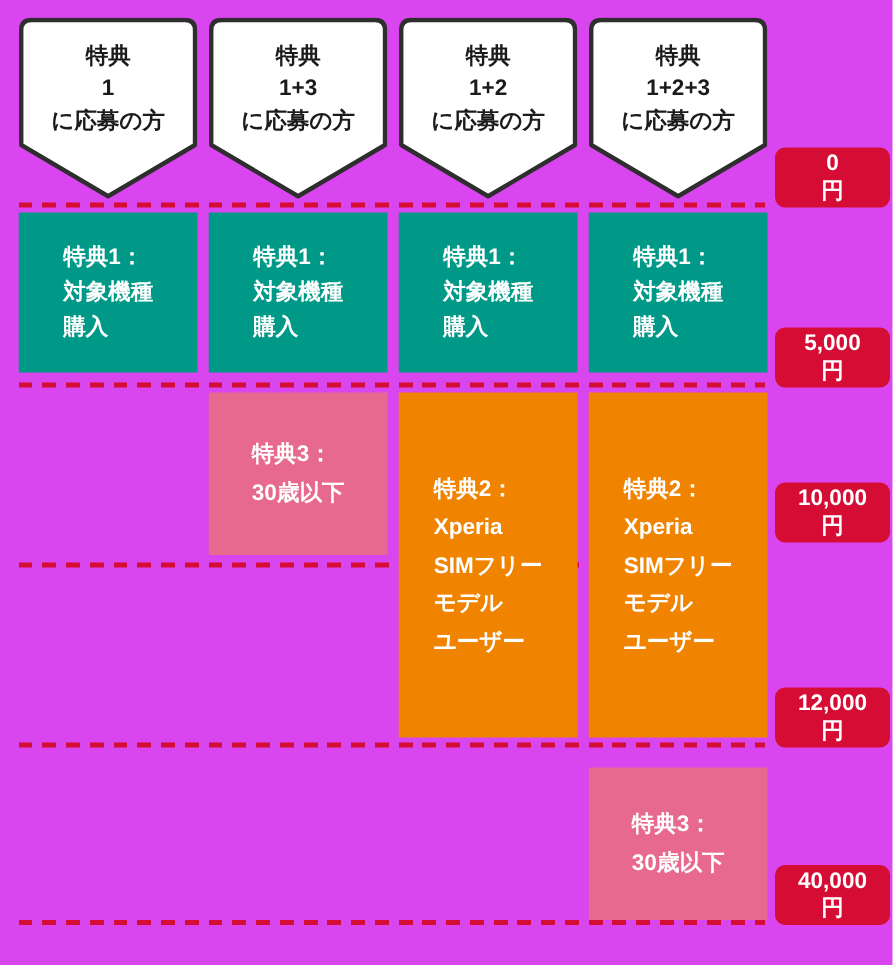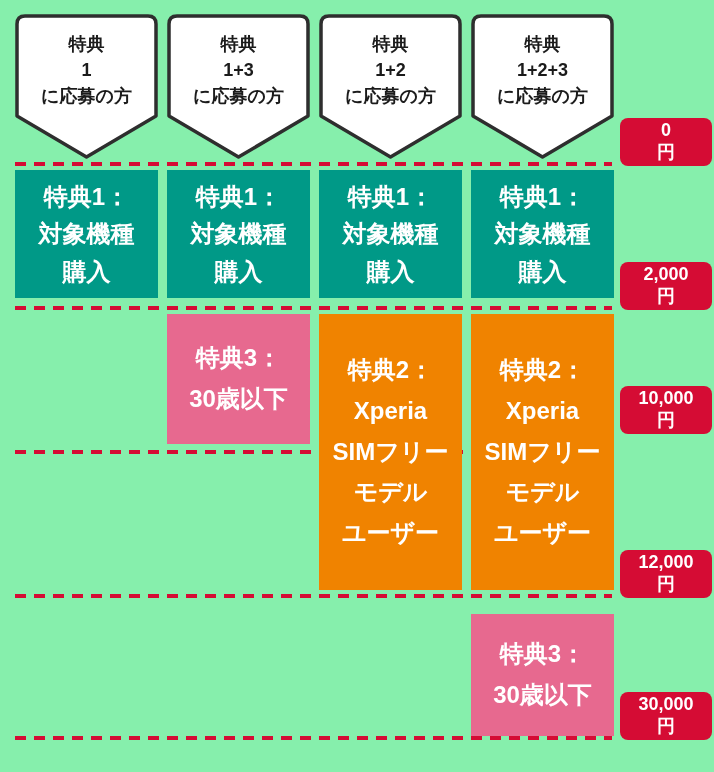--- a/index.html
+++ b/index.html
@@ -8,21 +8,21 @@
     --pink:#e7698f;
     --red:#d50c34;
     --outline:#2e2e2e;
   }
   html,body{margin:0;padding:0;background:#ffffff;}
   body{font-family:"Liberation Sans","DejaVu Sans",sans-serif;}
   .stage{
     position:relative;
     width:714px;
     height:772px;
-    background:#86efac;
+    background:#d946ef;
     overflow:hidden;
   }
   
   .banner{position:absolute;top:14px;width:143px;height:146px;}
   .banner svg{position:absolute;top:0;left:0;}
   .banner path{fill:#ffffff;stroke:var(--outline);stroke-width:3.5;stroke-linejoin:round;}
   .banner-label{
     position:absolute;top:8px;left:0;right:0;height:96px;
     display:flex;align-items:center;justify-content:center;
   }
@@ -44,22 +44,22 @@
   .axis-badge span{
     white-space:pre-line;text-align:center;
     color:#ffffff;font-weight:bold;font-size:18px;line-height:1.2;
   }
   
   .block{
     position:absolute;width:143px;
     display:flex;align-items:center;justify-content:center;
   }
   .block span{
-    white-space:pre-line;text-align:center;
-    color:#ffffff;font-weight:bold;font-size:24px;
+    white-space:pre-line;
+    color:#ffffff;font-weight:bold;font-size:18px;
   }
   .block.green{background:var(--green);top:170px;height:128px;}
   .block.green span{line-height:1.55;}
   .block.pink-mid{background:var(--pink);top:314px;height:130px;left:167px;}
   .block.pink-mid span{line-height:1.7;}
   .block.orange{background:var(--orange);top:314px;height:276px;}
   .block.orange span{line-height:1.7;}
   .block.pink-bottom{background:var(--pink);top:614px;height:122px;left:471px;}
   .block.pink-bottom span{line-height:1.7;}
 </style>
@@ -113,33 +113,33 @@
   <div class="gridline" style="top:306px"></div>
   <div class="gridline" style="top:450px"></div>
   <div class="gridline" style="top:594px"></div>
   <div class="gridline" style="top:736px"></div>
 
   <div class="axis-badge" style="top:118px">
     <span>0
 円</span>
   </div>
   <div class="axis-badge" style="top:262px">
-    <span>2,000
+    <span>5,000
 円</span>
   </div>
   <div class="axis-badge" style="top:386px">
     <span>10,000
 円</span>
   </div>
   <div class="axis-badge" style="top:550px">
     <span>12,000
 円</span>
   </div>
   <div class="axis-badge" style="top:692px">
-    <span>30,000
+    <span>40,000
 円</span>
   </div>
 
   <div class="block green" style="left:15px">
     <span>特典1：
 対象機種
 購入</span>
   </div>
   <div class="block green" style="left:167px">
     <span>特典1：

